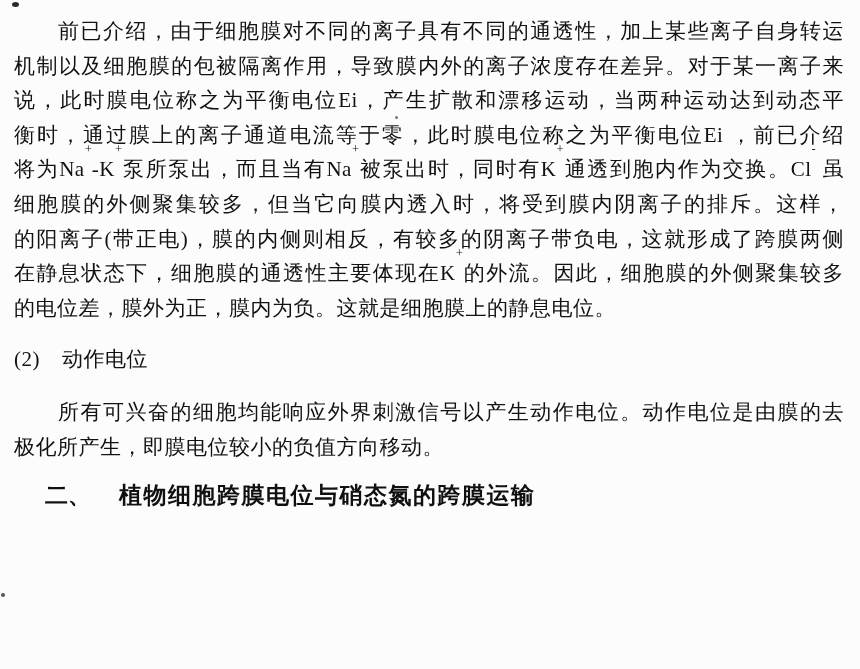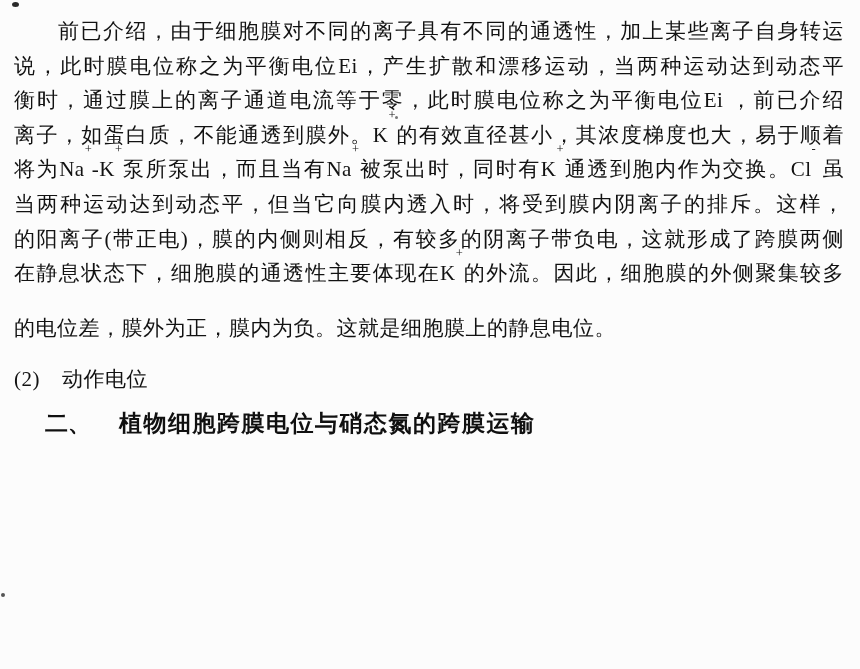--- a/index.html
+++ b/index.html
@@ -21,21 +21,21 @@
     font-size: 21px;
     line-height: 34.6px;
     height: 34.6px;
     letter-spacing: 0.5px;
     text-align: justify;
     white-space: normal;
     overflow: visible;
   }
   .line.just { text-align-last: justify; }
   .line.indent { text-indent: 44px; }
-  .line.last { text-align: center; text-align-last: left; margin-top: 20px; }
+  .line.last { text-align: center; text-align-last: left; }
   sup, sub { font-size: 12.5px; letter-spacing: 0; line-height: 0; }
   sup { vertical-align: top; position: relative; top: -3px; }
   sub { vertical-align: baseline; position: relative; top: 4px; }
 
   .section-line {
     margin-top: 21px;
     font-size: 21px;
     line-height: 27px;
     letter-spacing: 0.5px;
     font-family: Liberation Serif, serif;
@@ -63,34 +63,38 @@
   #speck-2 { left: 1px; top: 593px; width: 4px; height: 4px; background: #555; }
   #speck-3 { left: 395px; top: 116px; width: 3px; height: 3px; background: #777; }
 </style>
 </head>
 <body>
 
 <div class="page">
 
   <div class="para p1">
     <div class="line just indent">前已介绍，由于细胞膜对不同的离子具有不同的通透性，加上某些离子自身转运</div>
+    <div class="line just">机制以及细胞膜的包被隔离作用，导致膜内外的离子浓度存在差异。对于某一离子来</div>
     <div class="line just">说，此时膜电位称之为平衡电位Ei，产生扩散和漂移运动，当两种运动达到动态平</div>
     <div class="line just">衡时，通过膜上的离子通道电流等于零，此时膜电位称之为平衡电位Ei ，前已介绍</div>
-    <div class="line just">离子，如蛋白质，不能通透到膜外。K<sup>+</sup>的有效直径甚小，其浓度梯度也大，易于顺着</div>
     <div class="line just">将为Na<sup>+</sup>-K<sup>+</sup>泵所泵出，而且当有Na<sup>+</sup>被泵出时，同时有K<sup>+</sup>通透到胞内作为交换。Cl<sup>-</sup> 虽</div>
-    <div class="line just">当两种运动达到动态平，但当它向膜内透入时，将受到膜内阴离子的排斥。这样，</div>
+    <div class="line just">细胞膜的外侧聚集较多，但当它向膜内透入时，将受到膜内阴离子的排斥。这样，</div>
     <div class="line just">的阳离子(带正电)，膜的内侧则相反，有较多的阴离子带负电，这就形成了跨膜两侧</div>
     <div class="line just">在静息状态下，细胞膜的通透性主要体现在K<sup>+</sup>的外流。因此，细胞膜的外侧聚集较多</div>
     <div class="line last">的电位差，膜外为正，膜内为负。这就是细胞膜上的静息电位。</div>
   </div>
 
   <div class="section-line">
     <span class="section-num">(2)</span><span>动作电位</span>
   </div>
 
+  <div class="para p2">
+    <div class="line just indent">所有可兴奋的细胞均能响应外界刺激信号以产生动作电位。动作电位是由膜的去</div>
+    <div class="line last">极化所产生，即膜电位较小的负值方向移动。</div>
+  </div>
 
   <div class="heading">
     <span class="hnum">二、</span>
     <span class="htitle">植物细胞跨膜电位与硝态氮的跨膜运输</span>
   </div>
 
   <div class="speck" id="speck-1"></div>
   <div class="speck" id="speck-2"></div>
   <div class="speck" id="speck-3"></div>
 

